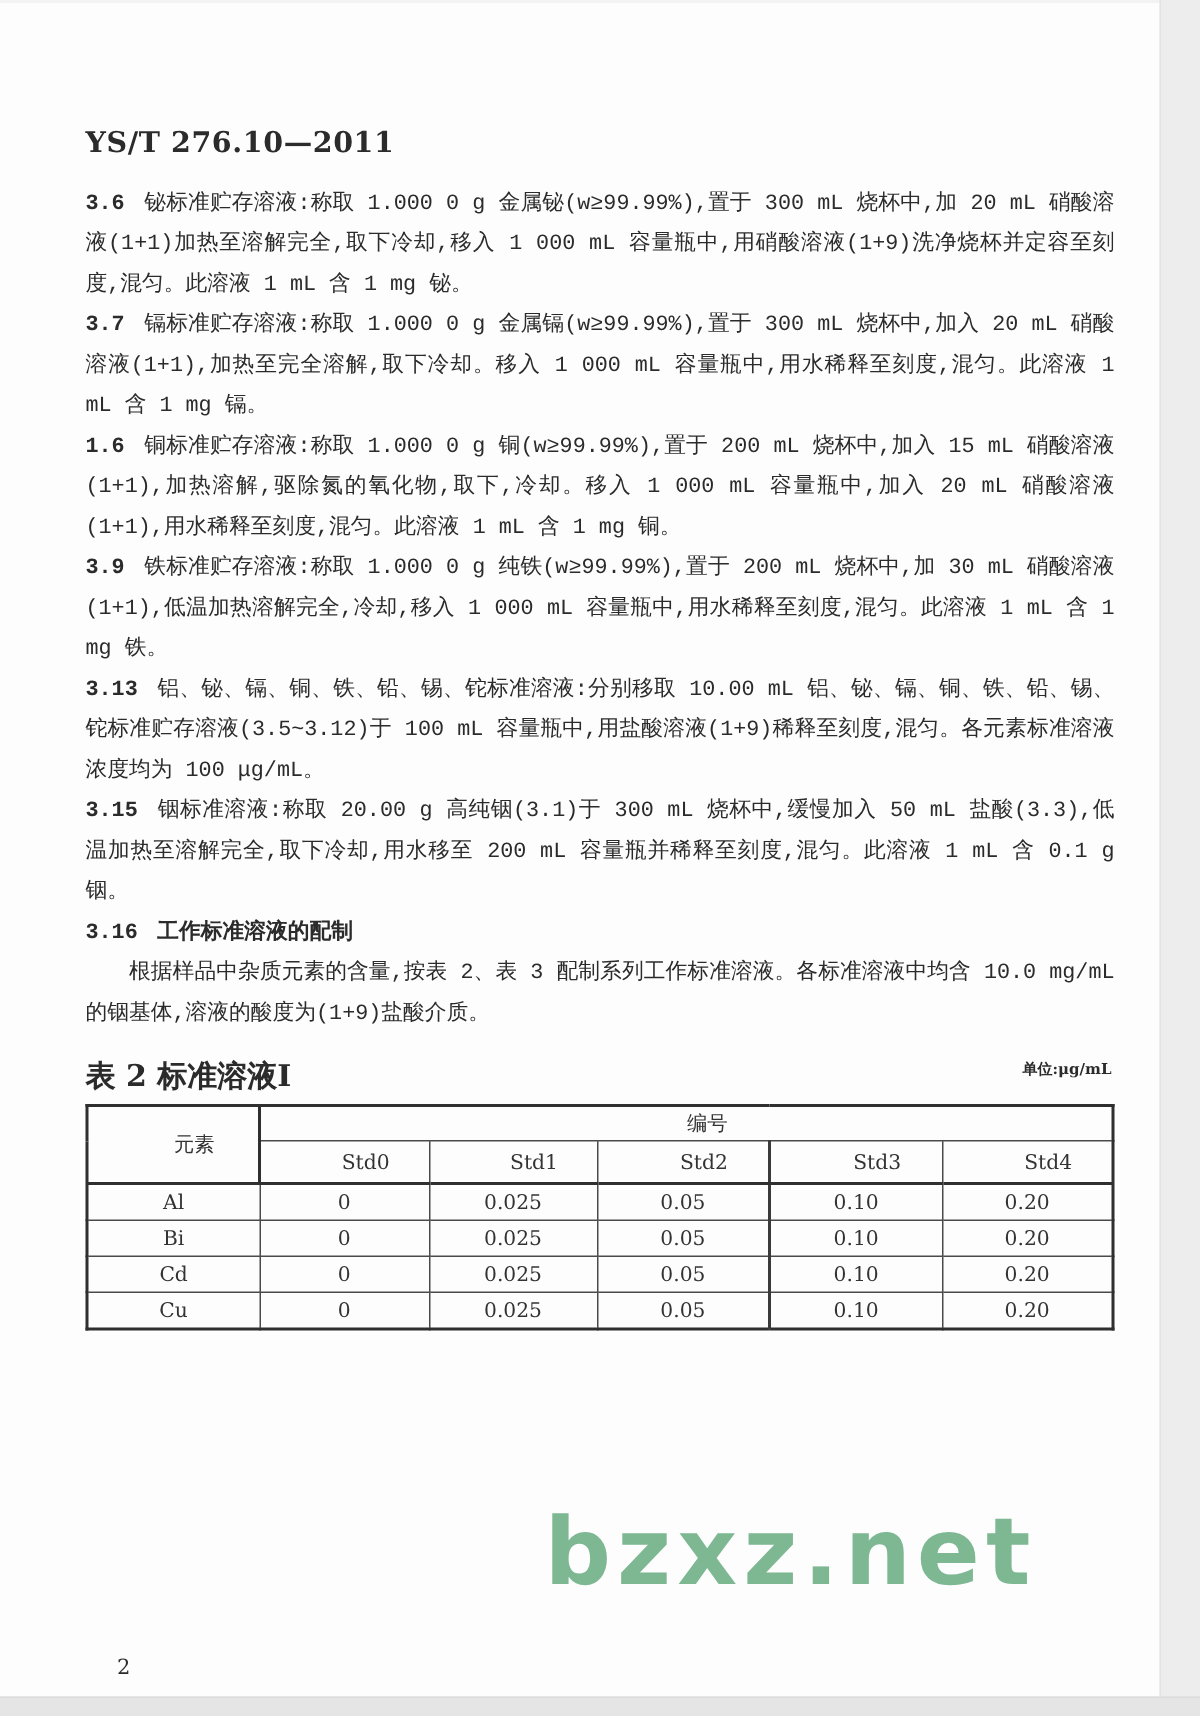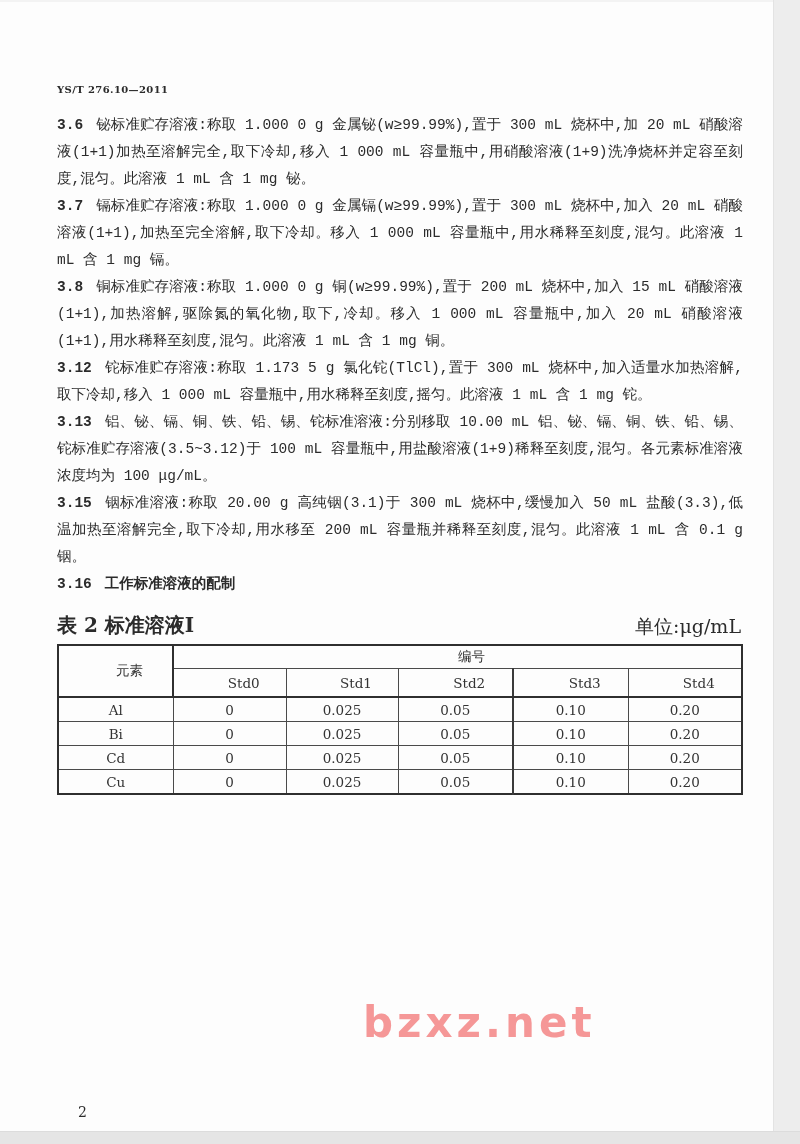--- a/index.html
+++ b/index.html
@@ -17,79 +17,80 @@
     position:absolute;left:0;bottom:0;width:800px;height:12px;
     background:#e5e5e5;border-top:1px solid #dcdcdc;
   }
   .scan-edge-top{
     position:absolute;left:0;top:0;width:800px;height:2px;background:#f3f3f3;
   }
   .content{
     position:absolute;left:57px;top:84px;width:686px;
   }
   .doc-header{
-    font-size:10px;font-weight:bold;letter-spacing:.4px;margin:0 0 17px 0;
+    font-size:19px;font-weight:bold;letter-spacing:.4px;margin:0 0 17px 0;
   }
   .clause{
     margin:0;font-size:14.5px;line-height:27px;text-align:justify;font-family:Liberation Mono, monospace;
   }
   .clause .num{font-weight:bold;margin-right:13px;}
   .clause.heading{font-weight:bold;}
   .clause.body-indent{text-indent:2em;}
   .table-caption{
     position:relative;margin:14px 0 12px 0;height:20px;
   }
   .table-caption .title{
     text-align:left;font-weight:bold;font-size:20px;
   }
   .table-caption .unit{
-    position:absolute;right:2px;top:2px;font-size:19px;font-weight:normal;
+    position:absolute;right:2px;top:2px;font-size:10px;font-weight:bold;
   }
   table.std{
     width:686px;border-collapse:collapse;table-layout:fixed;
     font-size:13.5px;color:#333;
   }
   table.std th,table.std td{
     border:1px solid #4a4a4a;text-align:center;padding:0;
     font-weight:normal;
   }
   table.std{border:2px solid #2f2f2f;}
   table.std th{height:22px;padding-left:28px;}
   table.std tr.subhead th{height:27px;border-bottom:2px solid #2f2f2f;}
   table.std td{height:23px;}
   table.std .elem-col{border-right:2px solid #2f2f2f;border-bottom:2px solid #2f2f2f;}
   table.std .thick-left{border-left:2px solid #3a3a3a;}
   .watermark{
     position:absolute;left:363px;top:998px;
     font-family:"DejaVu Sans","Liberation Sans",sans-serif;
-    font-weight:bold;font-size:42px;letter-spacing:4px;
-    color:#ef4444;opacity:.55;z-index:5;pointer-events:none;
+    font-weight:bold;font-size:62px;letter-spacing:4px;
+    color:#15803d;opacity:.55;z-index:5;pointer-events:none;
   }
   .page-number{
     position:absolute;left:78px;top:1104px;font-size:14px;
   }
 </style>
 </head>
 <body>
 
 <div class="scan-edge-top"></div>
 <div class="scan-edge-right"></div>
 <div class="scan-edge-bottom"></div>
 
 <div class="content">
 
   <p class="doc-header">YS/T 276.10—2011</p>
 
   <p class="clause"><span class="num">3.6</span><span>铋标准贮存溶液:称取 1.000 0 g 金属铋(w≥99.99%),置于 300 mL 烧杯中,加 20 mL 硝酸溶液(1+1)加热至溶解完全,取下冷却,移入 1 000 mL 容量瓶中,用硝酸溶液(1+9)洗净烧杯并定容至刻度,混匀。此溶液 1 mL 含 1 mg 铋。</span></p>
   <p class="clause"><span class="num">3.7</span><span>镉标准贮存溶液:称取 1.000 0 g 金属镉(w≥99.99%),置于 300 mL 烧杯中,加入 20 mL 硝酸溶液(1+1),加热至完全溶解,取下冷却。移入 1 000 mL 容量瓶中,用水稀释至刻度,混匀。此溶液 1 mL 含 1 mg 镉。</span></p>
-  <p class="clause"><span class="num">3.8</span><span>铜标准贮存溶液:称取 1.000 0 g 铜(w≥99.99%),置于 200 mL 烧杯中,加入 15 mL 硝酸溶液(1+1),加热溶解,驱除氮的氧化物,取下,冷却。移入 1 000 mL 容量瓶中,加入 20 mL 硝酸溶液(1+1),用水稀释至刻度,混匀。此溶液 1 mL 含 1 mg 铜。</span></p>
-  <p class="clause"><span class="num">3.12</span><span>铊标准贮存溶液:称取 1.173 5 g 氯化铊(TlCl),置于 300 mL 烧杯中,加入适量水加热溶解,取下冷却,移入 1 000 mL 容量瓶中,用水稀释至刻度,摇匀。此溶液 1 mL 含 1 mg 铊。</span></p>
+  <p class="clause"><span class="num">1.6</span><span>铜标准贮存溶液:称取 1.000 0 g 铜(w≥99.99%),置于 200 mL 烧杯中,加入 15 mL 硝酸溶液(1+1),加热溶解,驱除氮的氧化物,取下,冷却。移入 1 000 mL 容量瓶中,加入 20 mL 硝酸溶液(1+1),用水稀释至刻度,混匀。此溶液 1 mL 含 1 mg 铜。</span></p>
+  <p class="clause"><span class="num">3.9</span><span>铁标准贮存溶液:称取 1.000 0 g 纯铁(w≥99.99%),置于 200 mL 烧杯中,加 30 mL 硝酸溶液(1+1),低温加热溶解完全,冷却,移入 1 000 mL 容量瓶中,用水稀释至刻度,混匀。此溶液 1 mL 含 1 mg 铁。</span></p>
   <p class="clause"><span class="num">3.13</span><span>铝、铋、镉、铜、铁、铅、锡、铊标准溶液:分别移取 10.00 mL 铝、铋、镉、铜、铁、铅、锡、铊标准贮存溶液(3.5~3.12)于 100 mL 容量瓶中,用盐酸溶液(1+9)稀释至刻度,混匀。各元素标准溶液浓度均为 100 μg/mL。</span></p>
   <p class="clause"><span class="num">3.15</span><span>铟标准溶液:称取 20.00 g 高纯铟(3.1)于 300 mL 烧杯中,缓慢加入 50 mL 盐酸(3.3),低温加热至溶解完全,取下冷却,用水移至 200 mL 容量瓶并稀释至刻度,混匀。此溶液 1 mL 含 0.1 g 铟。</span></p>
   <p class="clause heading"><span class="num">3.16</span><span>工作标准溶液的配制</span></p>
+  <p class="clause body-indent">根据样品中杂质元素的含量,按表 2、表 3 配制系列工作标准溶液。各标准溶液中均含 10.0 mg/mL 的铟基体,溶液的酸度为(1+9)盐酸介质。</p>
 
   <div class="table-caption">
     <div class="title">表 2  标准溶液Ⅰ</div>
     <div class="unit">单位:μg/mL</div>
   </div>
 
   <table class="std">
     <colgroup>
       <col style="width:115px">
         <col style="width:113px">

